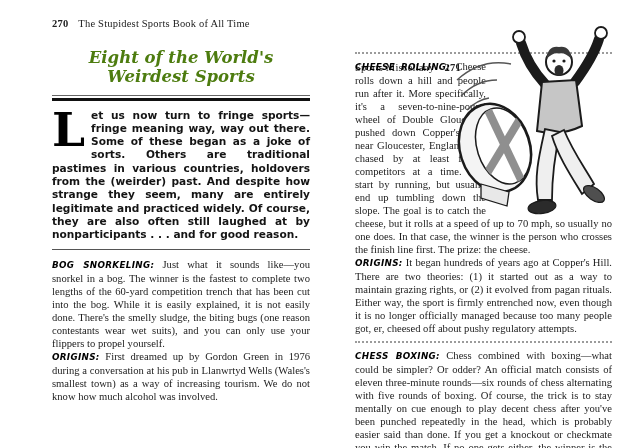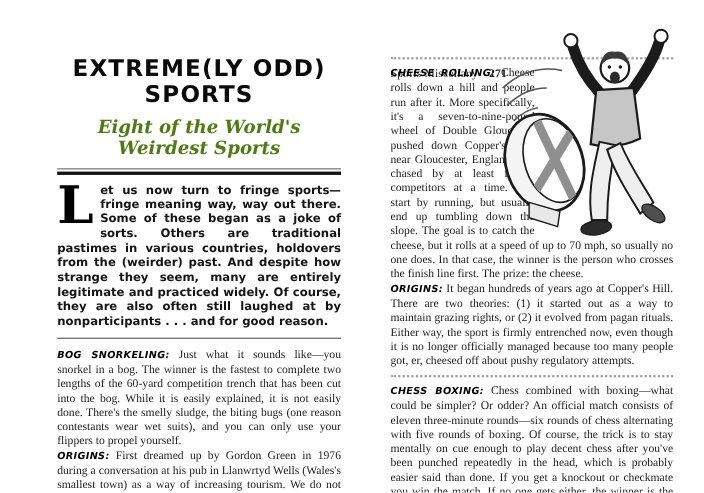--- a/index.html
+++ b/index.html
@@ -75,30 +75,29 @@
   .illustration{
     position:absolute;left:98px;top:-16px;width:172px;height:200px;
     pointer-events:none;
   }
 </style>
 </head>
 <body>
 
 <div class="spread">
 
+  <div class="running-head left">
+    <span class="pn">270</span><span class="sep"></span><span>The Stupidest Sports Book of All Time</span>
+  </div>
   <div class="running-head right">
     <span>Sports Miscellany</span><span class="sep"></span><span class="pn">271</span>
   </div>
 
   <div class="page-left">
 
-    <div class="chapter-title">
-      <div>EXTREME(LY ODD)</div>
-      <div>SPORTS</div>
-    </div>
 
     <div class="chapter-subtitle">Eight of the World's Weirdest Sports</div>
 
     <div class="rule-double"></div>
 
     <div class="intro">
       <span class="dropcap">L</span><span>et us now turn to fringe sports—fringe meaning way, way out there. Some of these began as a joke of sorts. Others are traditional pastimes in various countries, holdovers from the (weirder) past. And despite how strange they seem, many are entirely legitimate and practiced widely. Of course, they are also often still laughed at by nonparticipants . . . and for good reason.</span>
     </div>
 
     <div class="rule-thin"></div>

